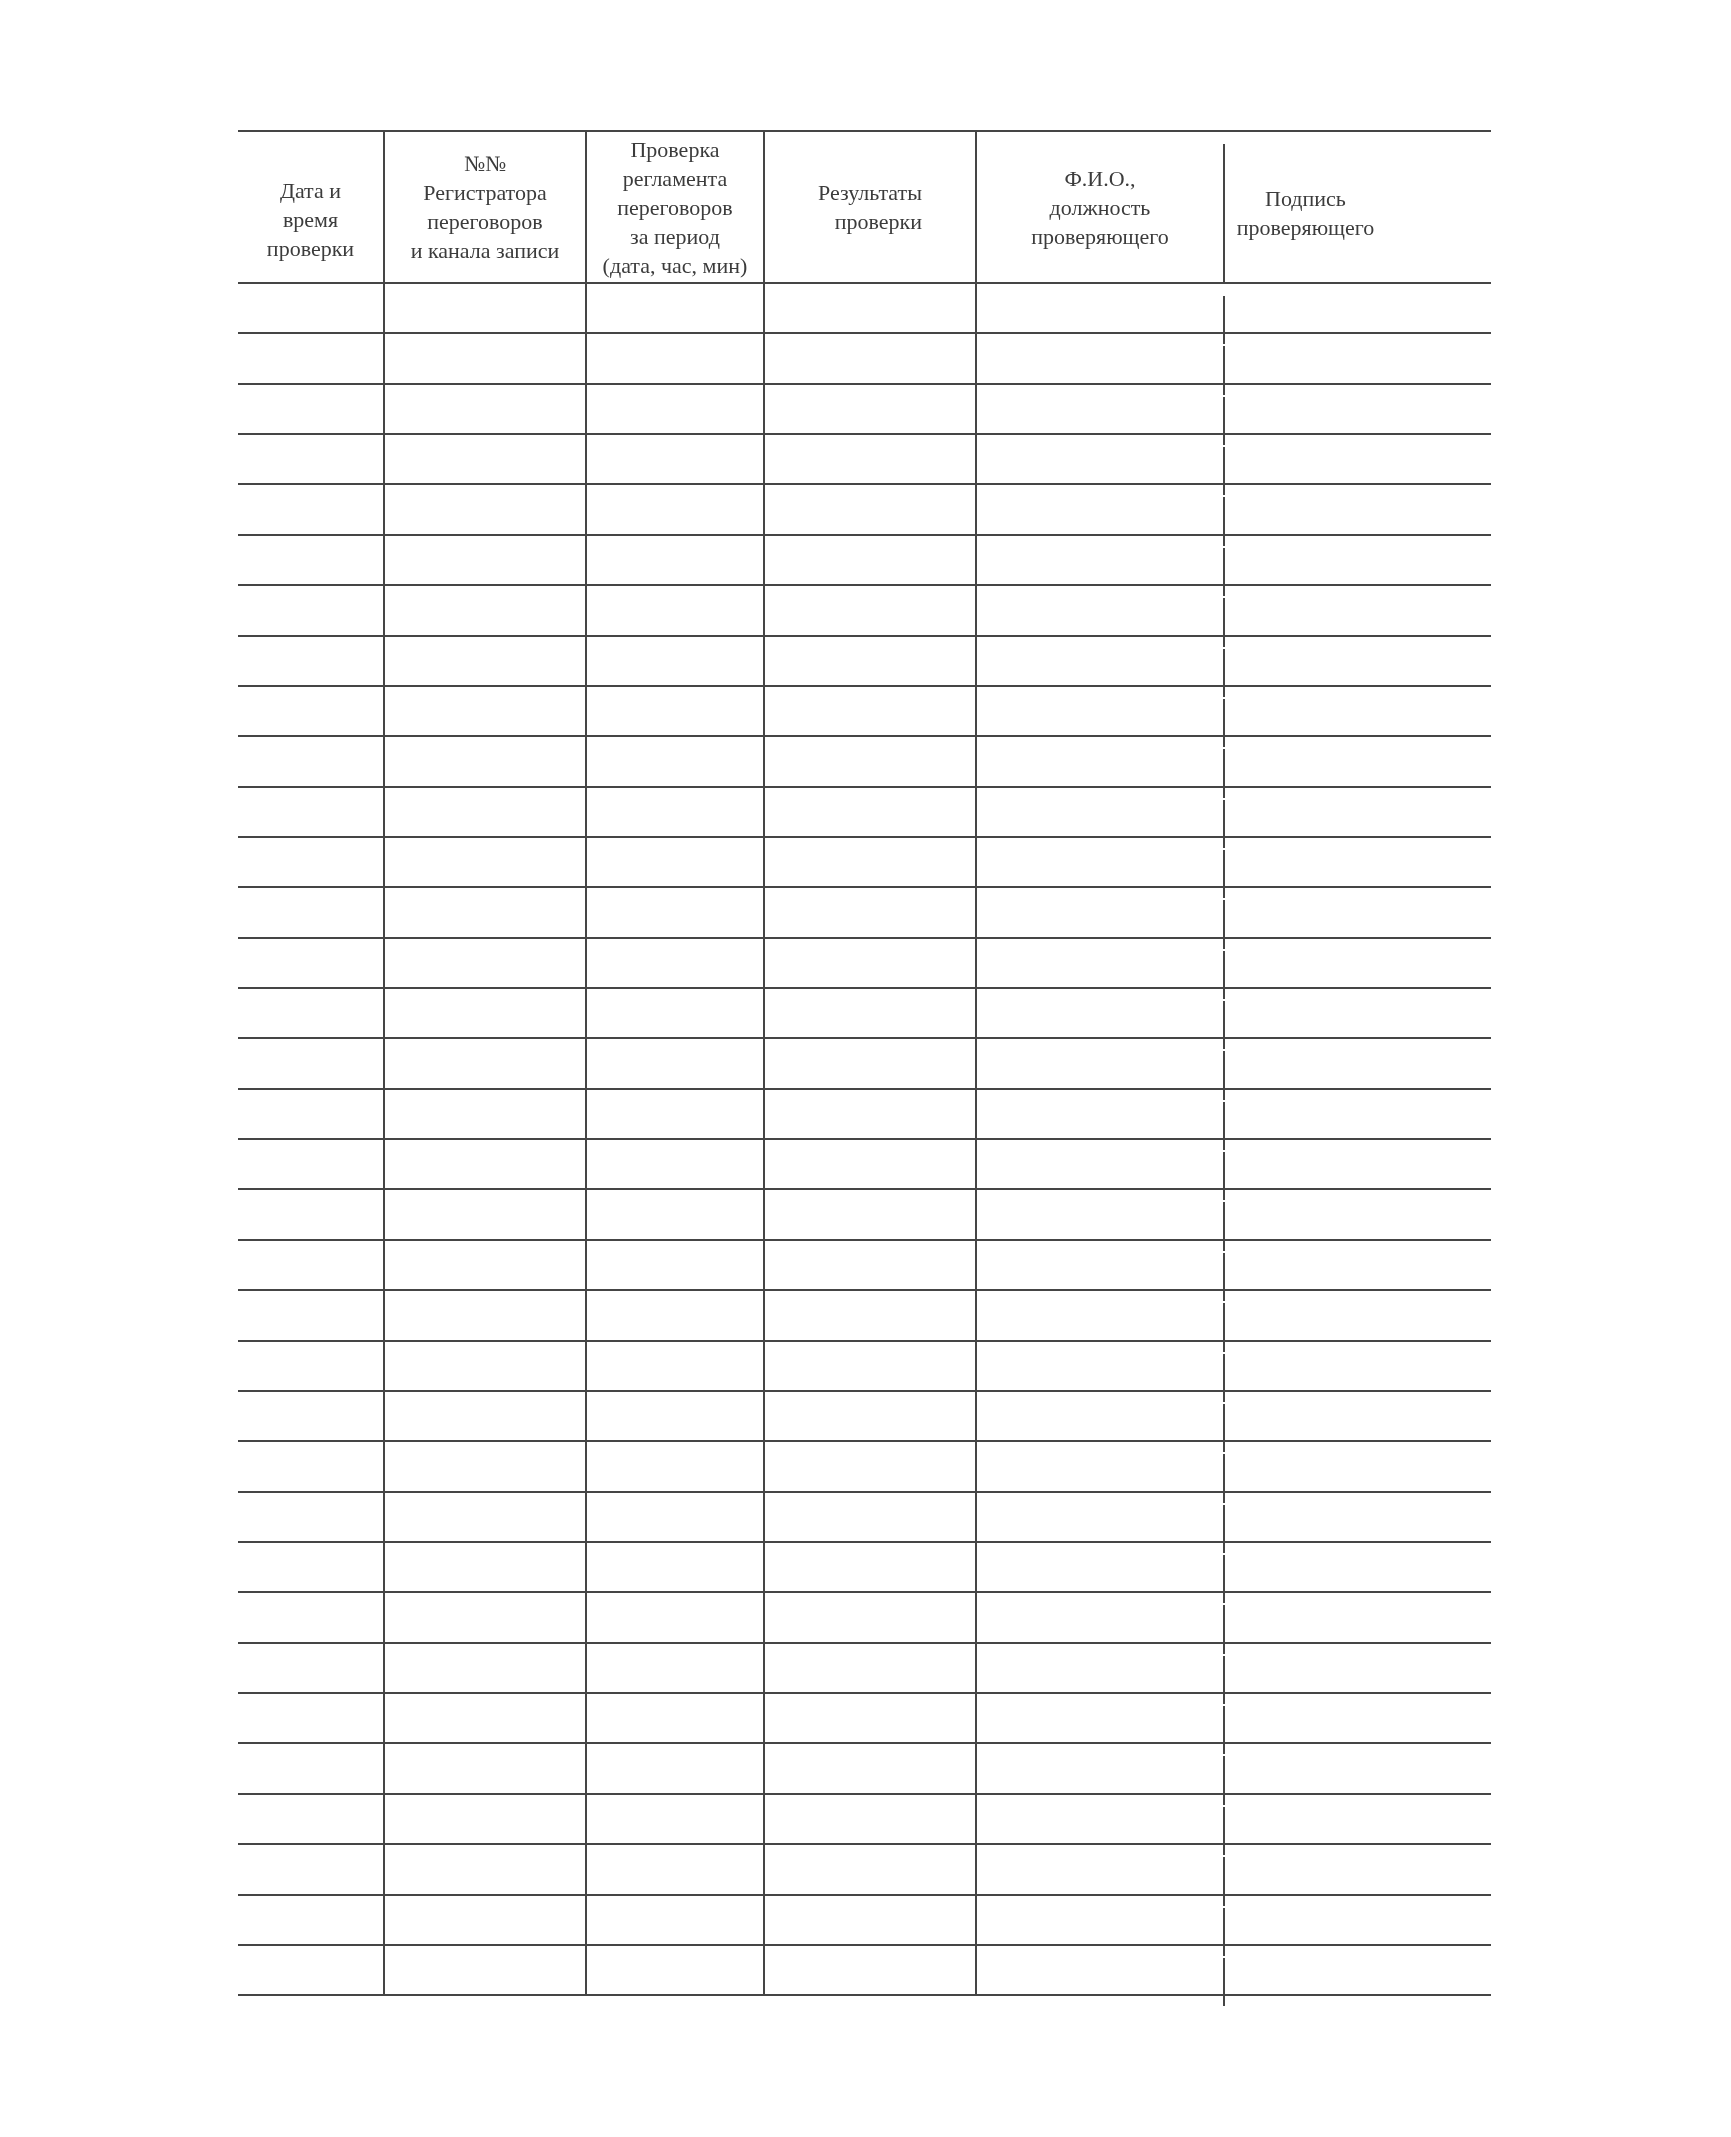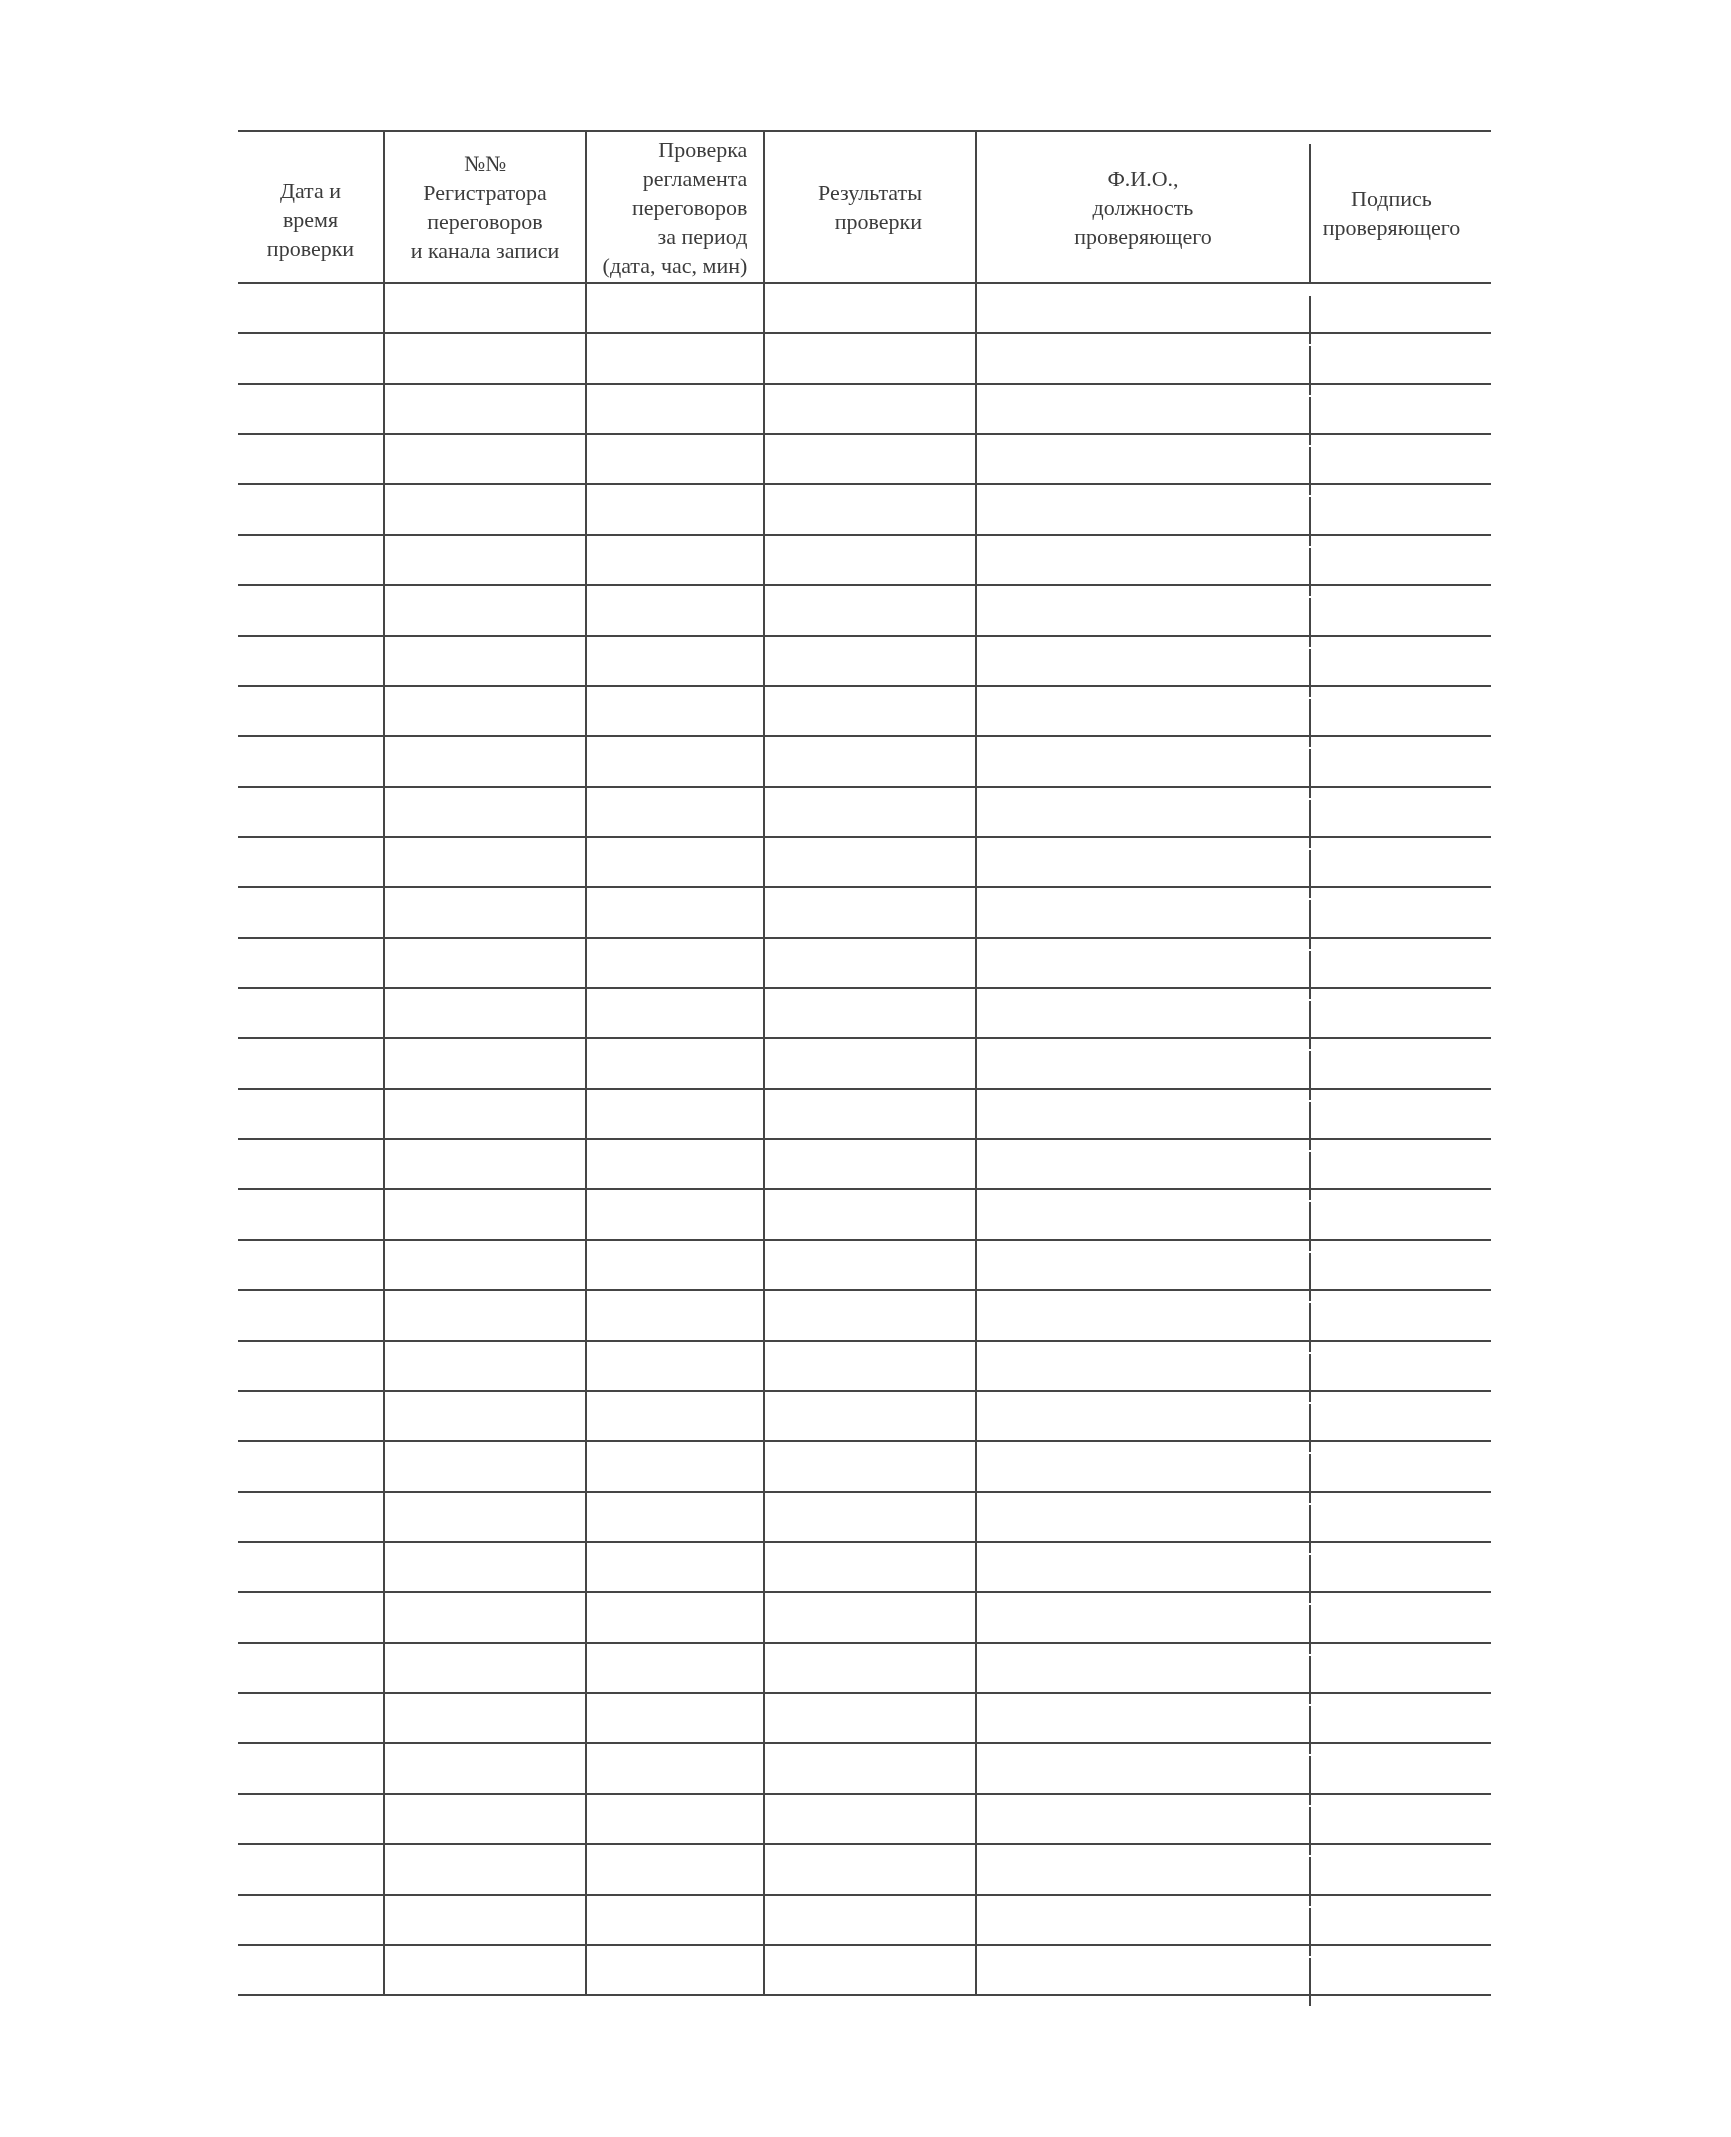--- a/index.html
+++ b/index.html
@@ -64,23 +64,23 @@
   }
   .cell{
     box-sizing:border-box;
     height:100%;
   }
   .cell + .cell{
     border-left:2.7px solid var(--line);
   }
   .c1{width:145px;margin-top:24px;}
   .c2{width:202px;}
-  .c3{width:178px;text-align:right;}
+  .c3{width:178px;}
   .c4{width:212px;text-align:right;}
-  .c5{width:334px;}
+  .c5{width:248px;}
   .c6{width:163px;margin-top:12px;}
 </style>
 </head>
 <body>
 
 <div class="page">
   <div class="log-table">
     <div class="thead">
       <div class="hcell c1">Дата и
 время

